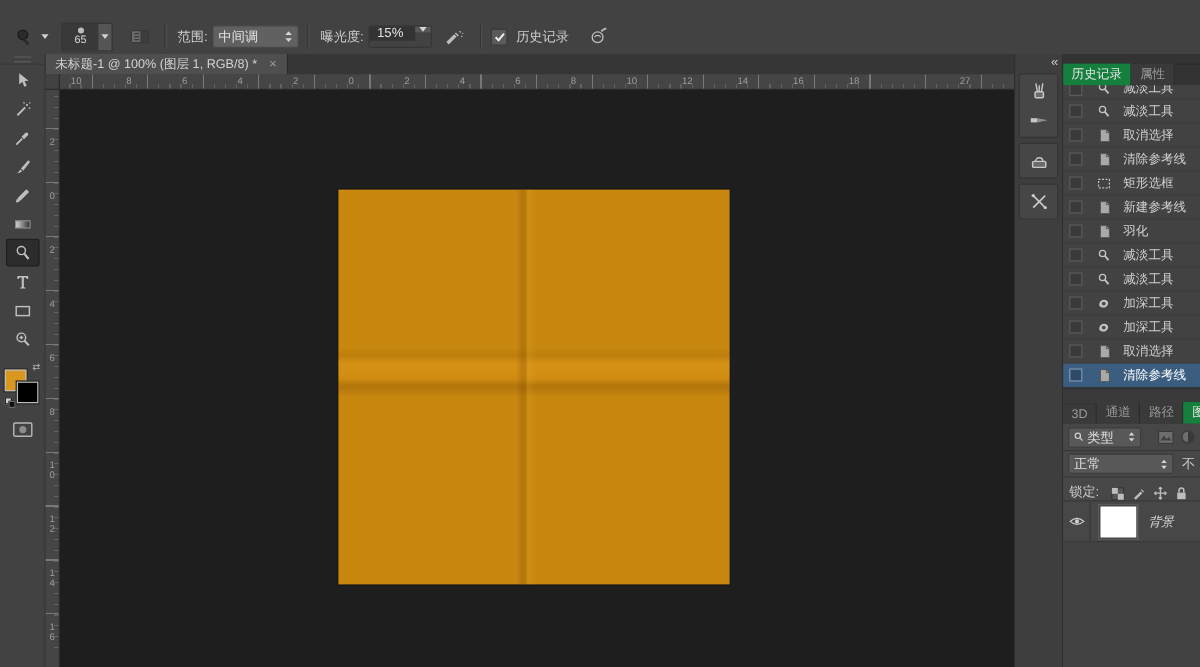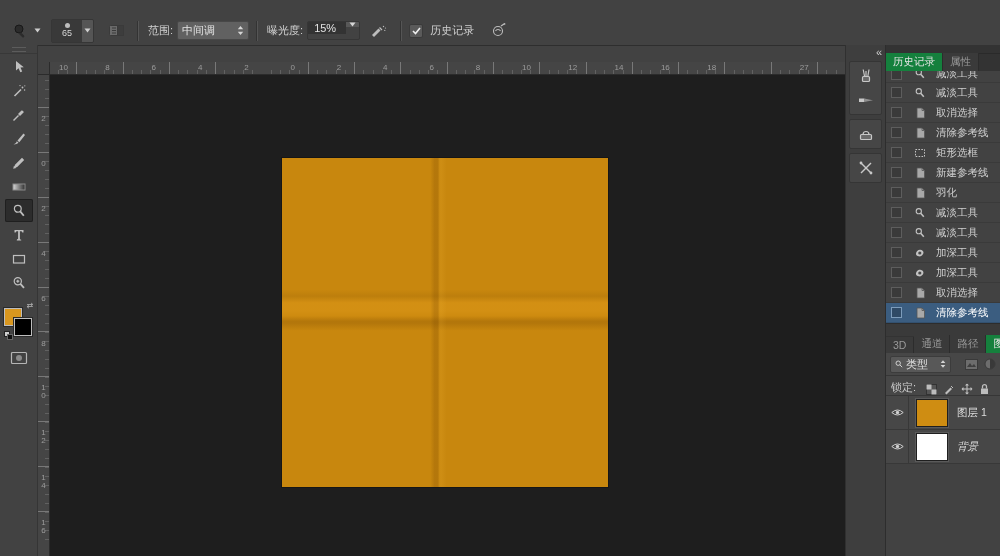--- a/index.html
+++ b/index.html
@@ -202,20 +202,26 @@
     <span class="ob-icon" style="margin-left:12px">
       <svg width="18" height="15" viewBox="0 0 18 15" stroke="#bdbdbd" fill="none" stroke-width="1.1">
           <circle cx="8" cy="8" r="4.5"></circle>
           <path d="M5.5 8 C6.5 6 9.5 6 10.5 8"></path>
           <path d="M11 3 L14 1" stroke-width="1.4"></path>
           <circle cx="14.5" cy="0.9" r="0.9" fill="#bdbdbd" stroke="none"></circle>
         </svg>
     </span>
   </div>
 
+  <div id="tabrow">
+    <div id="doctab">
+      <span>未标题-1 @ 100% (图层 1, RGB/8) *</span>
+      <span class="close">×</span>
+    </div>
+  </div>
 
   <div id="toolbar">
     <div class="grip">
         <i></i>
       </div>
     <div id="tool-list">
         <div class="tool">
           <span>
             <svg width="16" height="16" viewBox="0 0 16 16">
               <path d="M5 2 L5 11.5 L7.6 9.2 L9.3 13.3 L11.2 12.4 L9.5 8.4 L12.8 8.2 Z" fill="#bfbfbf"></path>
@@ -598,20 +604,30 @@
             <path d="M2 8 L5 4 L7 7 L9 5 L11 8 Z" fill="#3f3f3f"></path>
           </svg>
       </span>
       <span class="lp-icon">
         <svg width="12" height="12" viewBox="0 0 12 12">
             <circle cx="6" cy="6" r="5" fill="#6d6d6d" stroke="#3a3a3a"></circle>
             <path d="M6 1 A5 5 0 0 1 6 11 Z" fill="#393939"></path>
           </svg>
       </span>
     </div>
+    <div class="lp-row" id="lp-blend">
+      <div class="lp-dd" style="width:82px">
+        <span style="flex:1">正常</span>
+        <svg width="6" height="8" viewBox="0 0 7 9">
+            <path d="M3.5 0 L6.2 3.2 H0.8 Z" fill="#d6d6d6"></path>
+            <path d="M3.5 9 L6.2 5.8 H0.8 Z" fill="#d6d6d6"></path>
+          </svg>
+      </div>
+      <span style="margin-left:7px;color:#cdcdcd">不</span>
+    </div>
     <div class="lp-row" id="lp-lock">
       <span class="lock-label">锁定:</span>
       <span class="lp-icon">
         <svg width="11" height="11" viewBox="0 0 11 11">
             <rect x="0.5" y="0.5" width="10" height="10" fill="#555" stroke="#333"></rect>
             <rect x="0.5" y="0.5" width="5" height="5" fill="#bdbdbd"></rect>
             <rect x="5.5" y="5.5" width="5" height="5" fill="#bdbdbd"></rect>
           </svg>
       </span>
       <span class="lp-icon">
@@ -637,32 +653,20 @@
     <div id="layer-list">
         <div class="layer-row">
           <span class="layer-eye">
             <span>
               <svg width="13" height="9" viewBox="0 0 13 9">
                 <path d="M0.8 4.5 Q6.5 -0.5 12.2 4.5 Q6.5 9.5 0.8 4.5 Z" fill="none" stroke="#cfcfcf" stroke-width="1"></path>
                 <circle cx="6.5" cy="4.5" r="1.7" fill="#cfcfcf"></circle>
               </svg>
             </span>
           </span>
-          <span class="layer-thumb" style="background: rgb(207, 141, 18);"></span>
-          <span class="layer-name">图层 1</span>
-        </div>
-        <div class="layer-row">
-          <span class="layer-eye">
-            <span>
-              <svg width="13" height="9" viewBox="0 0 13 9">
-                <path d="M0.8 4.5 Q6.5 -0.5 12.2 4.5 Q6.5 9.5 0.8 4.5 Z" fill="none" stroke="#cfcfcf" stroke-width="1"></path>
-                <circle cx="6.5" cy="4.5" r="1.7" fill="#cfcfcf"></circle>
-              </svg>
-            </span>
-          </span>
           <span class="layer-thumb" style="background: rgb(255, 255, 255);"></span>
           <span class="layer-name italic">背景</span>
         </div>
       </div>
     <div id="lp-rest"></div>
   </div>
 
 </div>
 
 </body></html>

